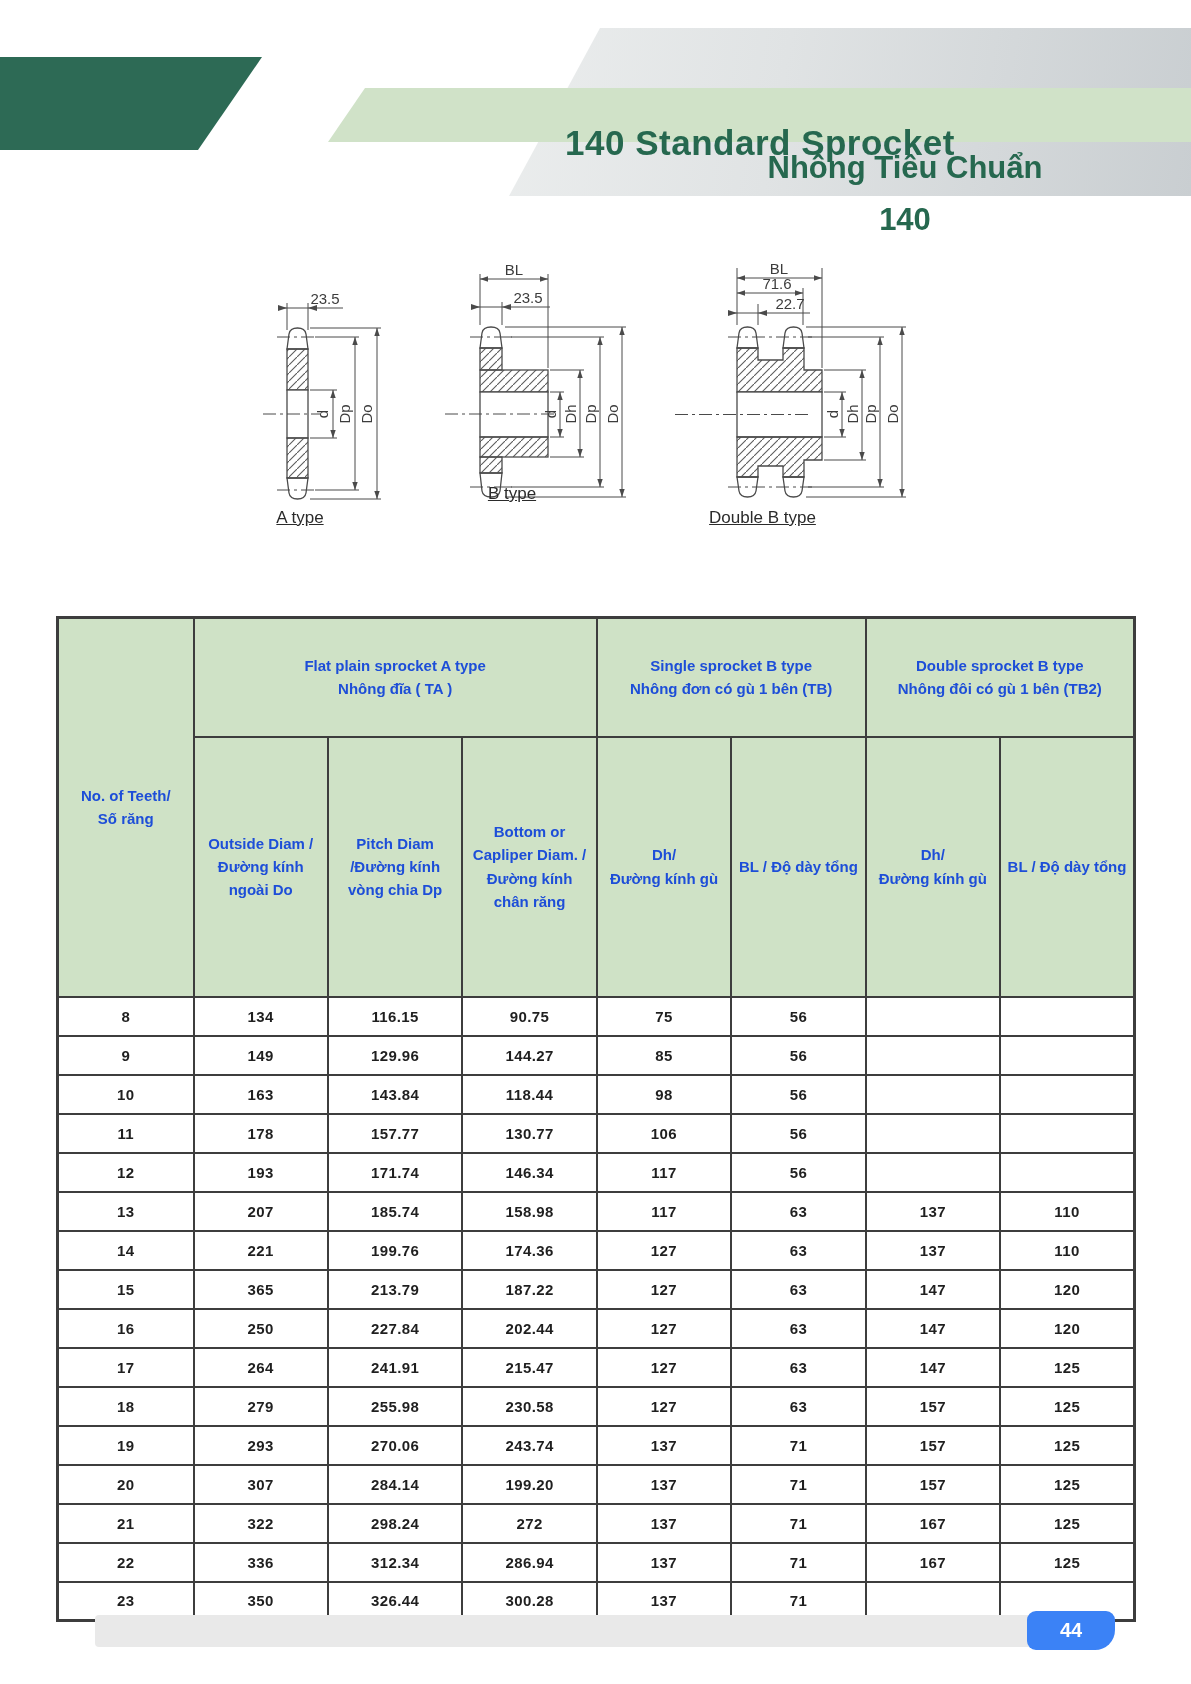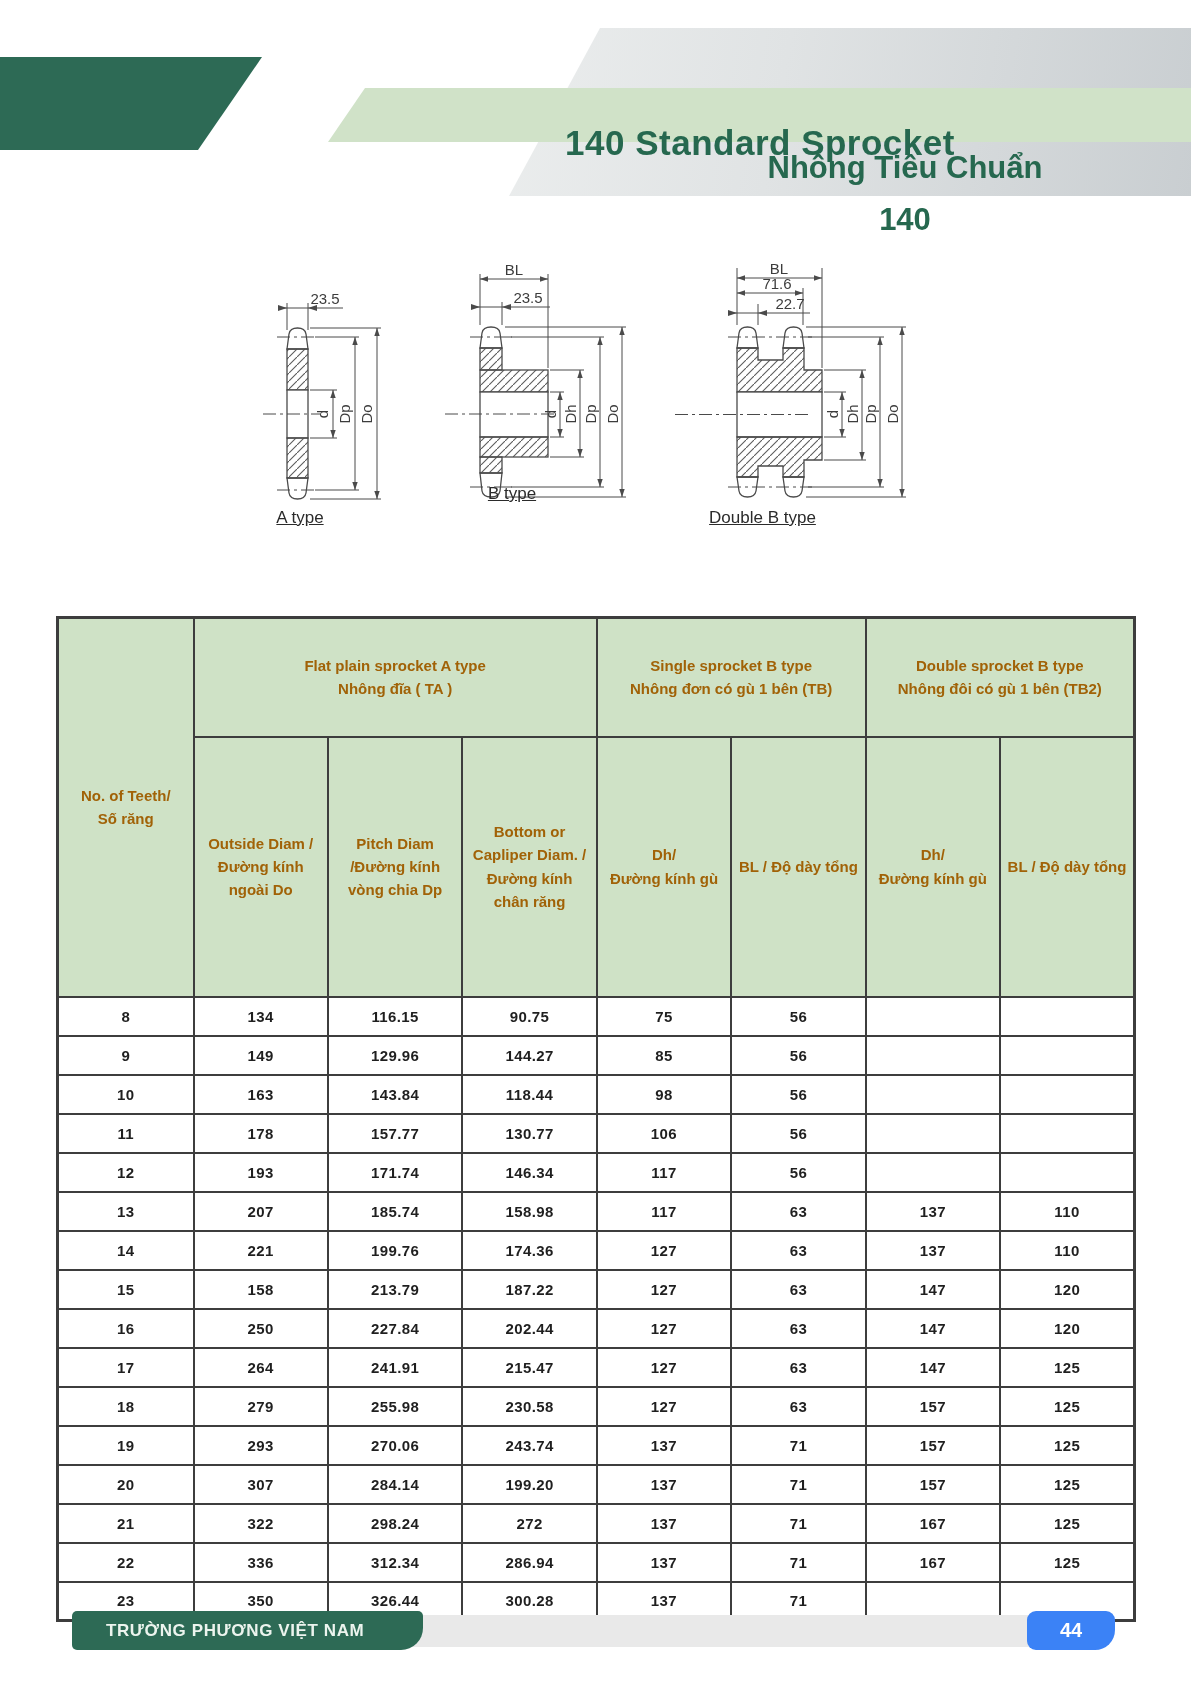--- a/index.html
+++ b/index.html
@@ -46,21 +46,21 @@
   table.sprocket {
     position:absolute; left:56px; top:616px; width:1080px;
     border-collapse:collapse; table-layout:fixed;
     border:3px solid #3d3d3d;
   }
   table.sprocket th, table.sprocket td {
     border:2px solid #3d3d3d; text-align:center; vertical-align:middle;
     padding:0 6px;
   }
   table.sprocket th {
-    background:#cfe2c6; font-weight:bold; font-size:15px; color:#a16207;
+    background:#cfe2c6; font-weight:bold; font-size:15px; color:#1d4ed8;
     white-space:pre-line; line-height:1.55;
   }
   tr.group-row { height:119px; }
   tr.sub-row   { height:260px; }
   tr.data-row  { height:39px; }
   tr.data-row td {
     background:#ffffff; font-size:15px; font-weight:600; color:#1f1f1f;
     letter-spacing:0.4px;
   }
   
@@ -362,21 +362,21 @@
           <td>221</td>
           <td>199.76</td>
           <td>174.36</td>
           <td>127</td>
           <td>63</td>
           <td>137</td>
           <td>110</td>
         </tr>
         <tr class="data-row">
           <td>15</td>
-          <td>158</td>
+          <td>365</td>
           <td>213.79</td>
           <td>187.22</td>
           <td>127</td>
           <td>63</td>
           <td>147</td>
           <td>120</td>
         </tr>
         <tr class="data-row">
           <td>16</td>
           <td>250</td>
@@ -454,16 +454,15 @@
           <td>300.28</td>
           <td>137</td>
           <td>71</td>
           <td></td>
           <td></td>
         </tr>
       </tbody>
   </table>
 
   <div class="ftr-graybar"></div>
-  <div class="ftr-brand">TRƯỜNG PHƯƠNG VIỆT NAM</div>
   <div class="ftr-page">44</div>
 
 </div>
 
 </body></html>

